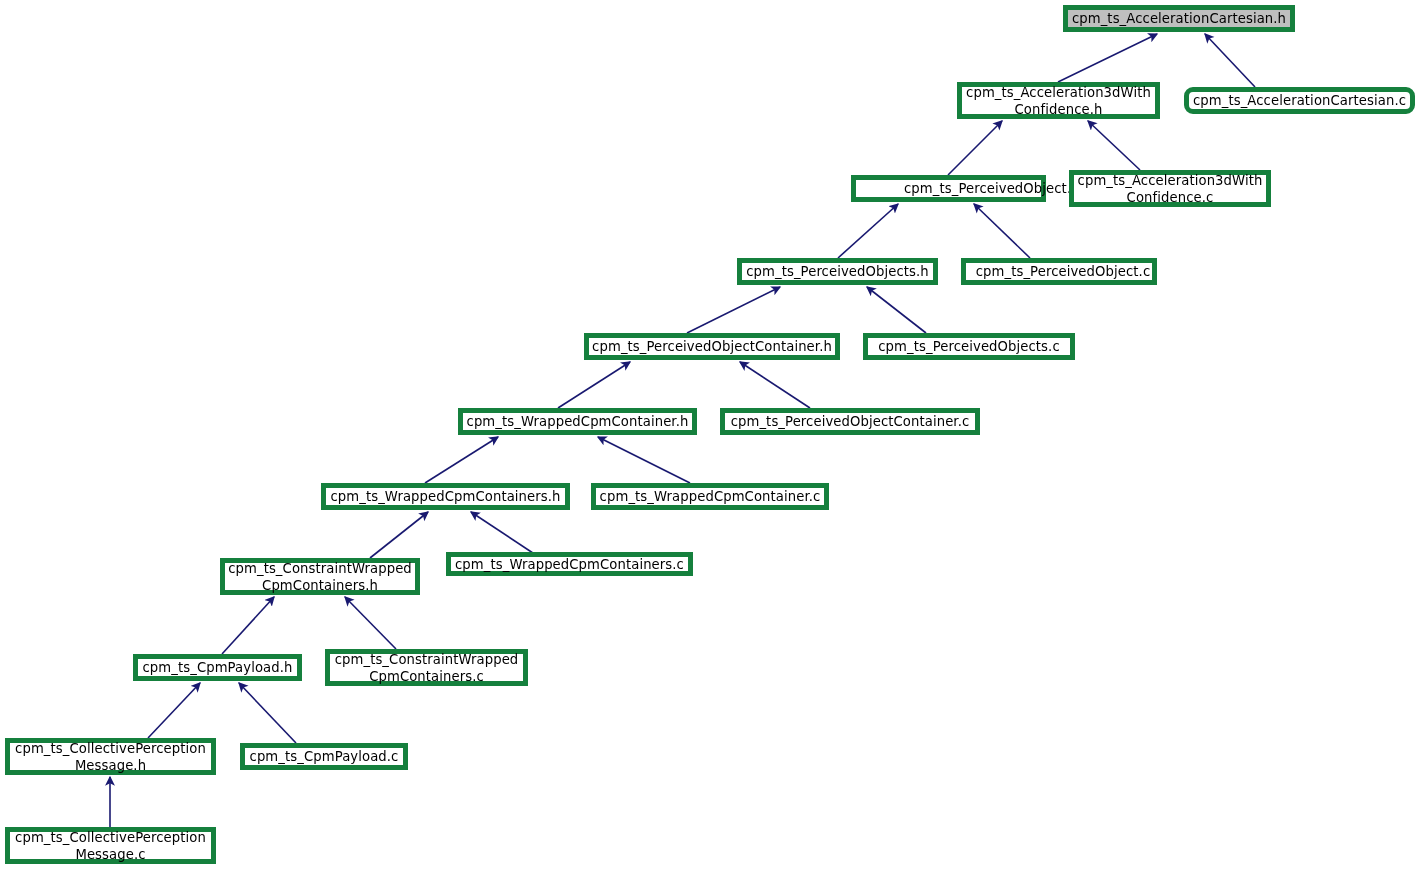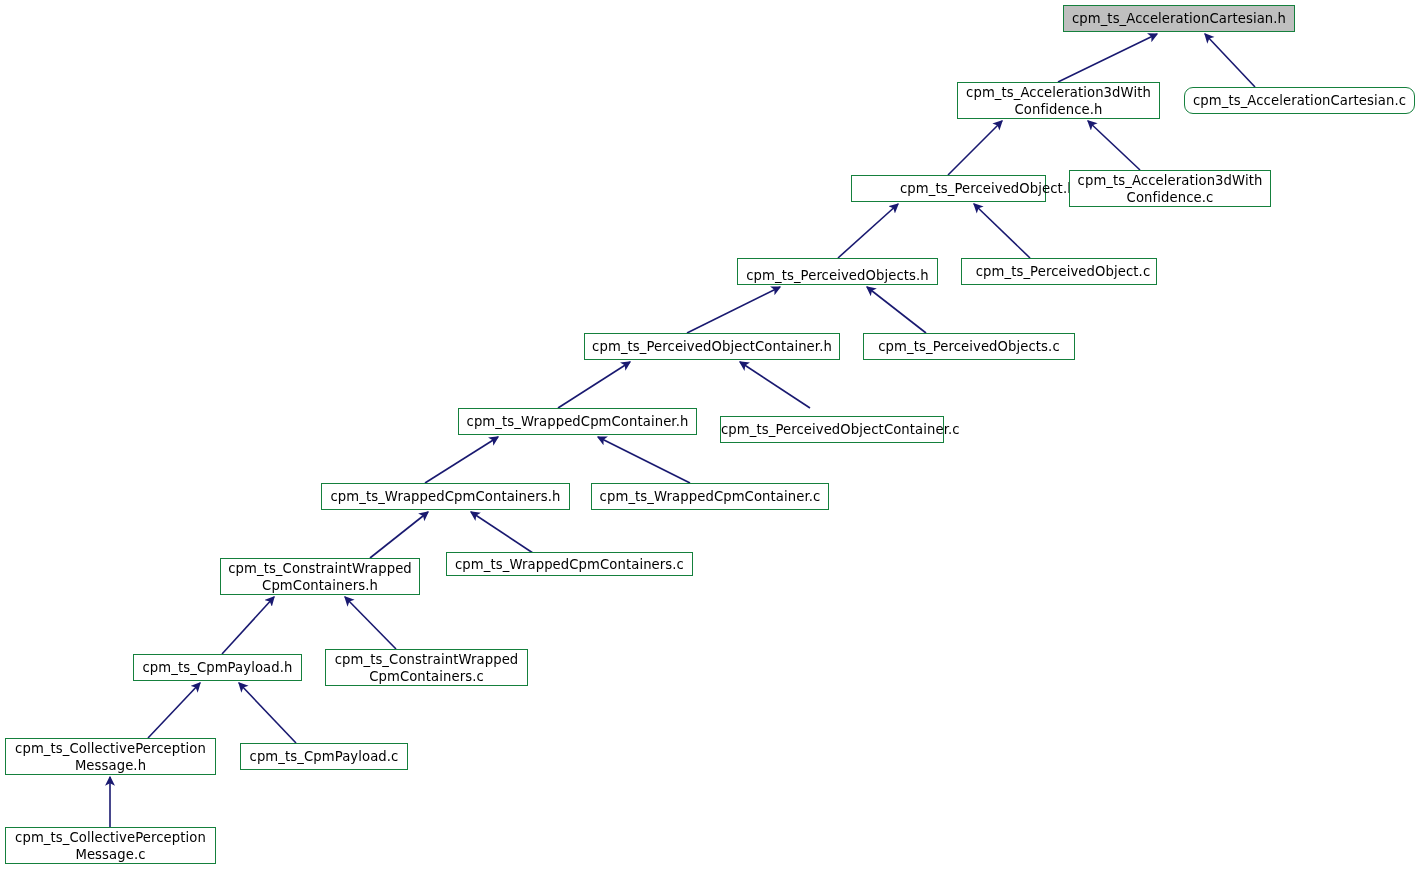--- a/index.html
+++ b/index.html
@@ -19,21 +19,21 @@
     position: absolute;
     left: 0;
     top: 0;
     width: 1421px;
     height: 872px;
     pointer-events: none;
   }
   .node {
     position: absolute;
     box-sizing: border-box;
-    border: 1px solid #15803d;
+    border: 5px solid #15803d;
     background: #ffffff;
     color: #000000;
     display: flex;
     align-items: center;
     justify-content: center;
     text-align: center;
     font-size: 13.2px;
     line-height: 17px;
     letter-spacing: 0.1px;
     white-space: pre-line;
@@ -86,21 +86,21 @@
 Confidence.h</span></div>
       <div class="node" style="left: 1184px; top: 87px; width: 231px; height: 27px; border-radius: 9px;"><span class="node-label">cpm_ts_AccelerationCartesian.c</span></div>
       <div class="node" style="left: 851px; top: 175px; width: 195px; height: 27px; padding-left: 48px;"><span class="node-label">cpm_ts_PerceivedObject.h</span></div>
       <div class="node" style="left: 1069px; top: 170px; width: 202px; height: 37px;"><span class="node-label">cpm_ts_Acceleration3dWith
 Confidence.c</span></div>
       <div class="node" style="left: 737px; top: 258px; width: 201px; height: 27px; align-items: flex-end;"><span class="node-label">cpm_ts_PerceivedObjects.h</span></div>
       <div class="node" style="left: 961px; top: 258px; width: 196px; height: 27px; padding-left: 8px;"><span class="node-label">cpm_ts_PerceivedObject.c</span></div>
       <div class="node" style="left: 584px; top: 333px; width: 256px; height: 27px;"><span class="node-label">cpm_ts_PerceivedObjectContainer.h</span></div>
       <div class="node" style="left: 863px; top: 333px; width: 212px; height: 27px;"><span class="node-label">cpm_ts_PerceivedObjects.c</span></div>
       <div class="node" style="left: 458px; top: 408px; width: 239px; height: 27px;"><span class="node-label">cpm_ts_WrappedCpmContainer.h</span></div>
-      <div class="node" style="left: 720px; top: 408px; width: 224px; height: 27px; margin-top: 8px;"><span class="node-label">cpm_ts_PerceivedObjectContainer.c</span></div>
+      <div class="node" style="left: 720px; top: 408px; width: 260px; height: 27px;"><span class="node-label">cpm_ts_PerceivedObjectContainer.c</span></div>
       <div class="node" style="left: 321px; top: 483px; width: 249px; height: 27px;"><span class="node-label">cpm_ts_WrappedCpmContainers.h</span></div>
       <div class="node" style="left: 591px; top: 483px; width: 238px; height: 27px;"><span class="node-label">cpm_ts_WrappedCpmContainer.c</span></div>
       <div class="node" style="left: 220px; top: 558px; width: 200px; height: 37px;"><span class="node-label">cpm_ts_ConstraintWrapped
 CpmContainers.h</span></div>
       <div class="node" style="left: 446px; top: 542px; width: 247px; height: 24px; margin-top: 10px;"><span class="node-label">cpm_ts_WrappedCpmContainers.c</span></div>
       <div class="node" style="left: 133px; top: 654px; width: 169px; height: 27px;"><span class="node-label">cpm_ts_CpmPayload.h</span></div>
       <div class="node" style="left: 325px; top: 649px; width: 203px; height: 37px;"><span class="node-label">cpm_ts_ConstraintWrapped
 CpmContainers.c</span></div>
       <div class="node" style="left: 5px; top: 738px; width: 211px; height: 37px;"><span class="node-label">cpm_ts_CollectivePerception
 Message.h</span></div>

